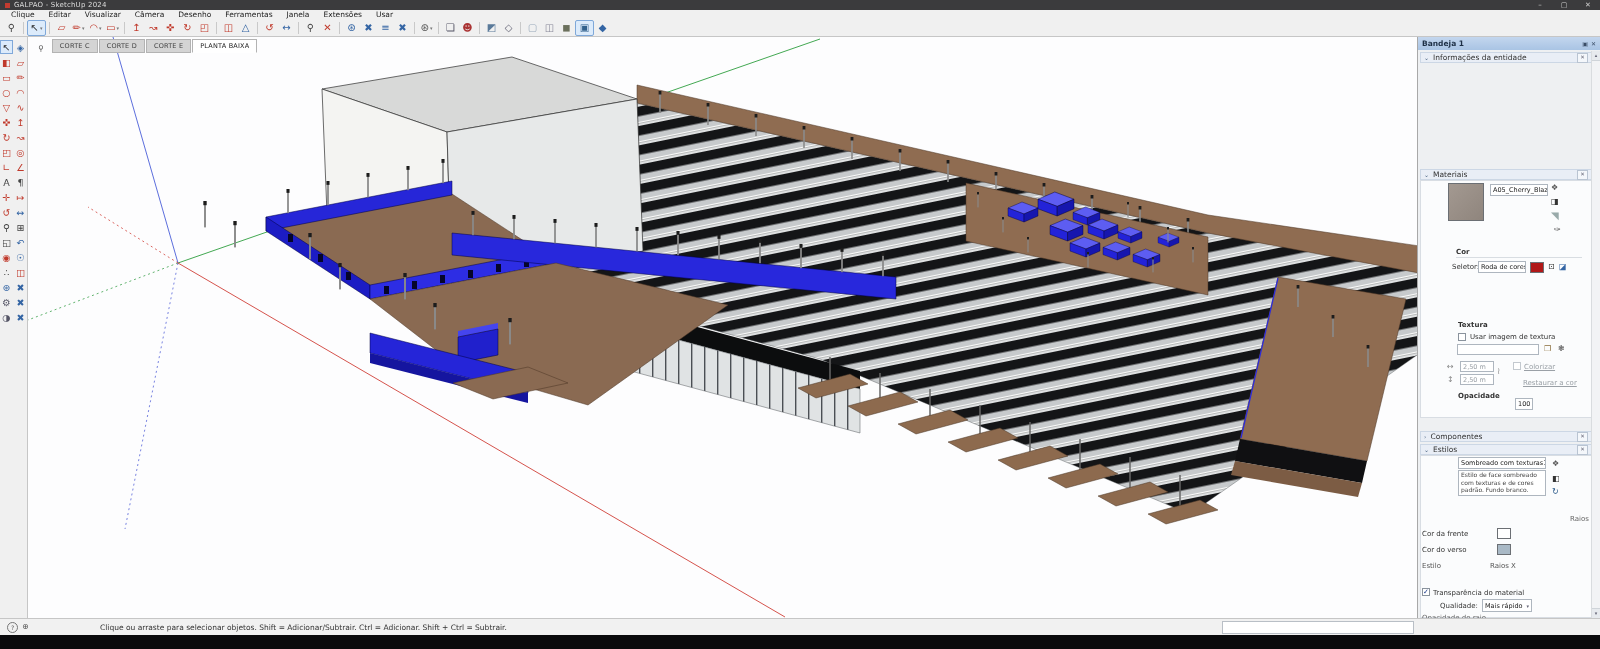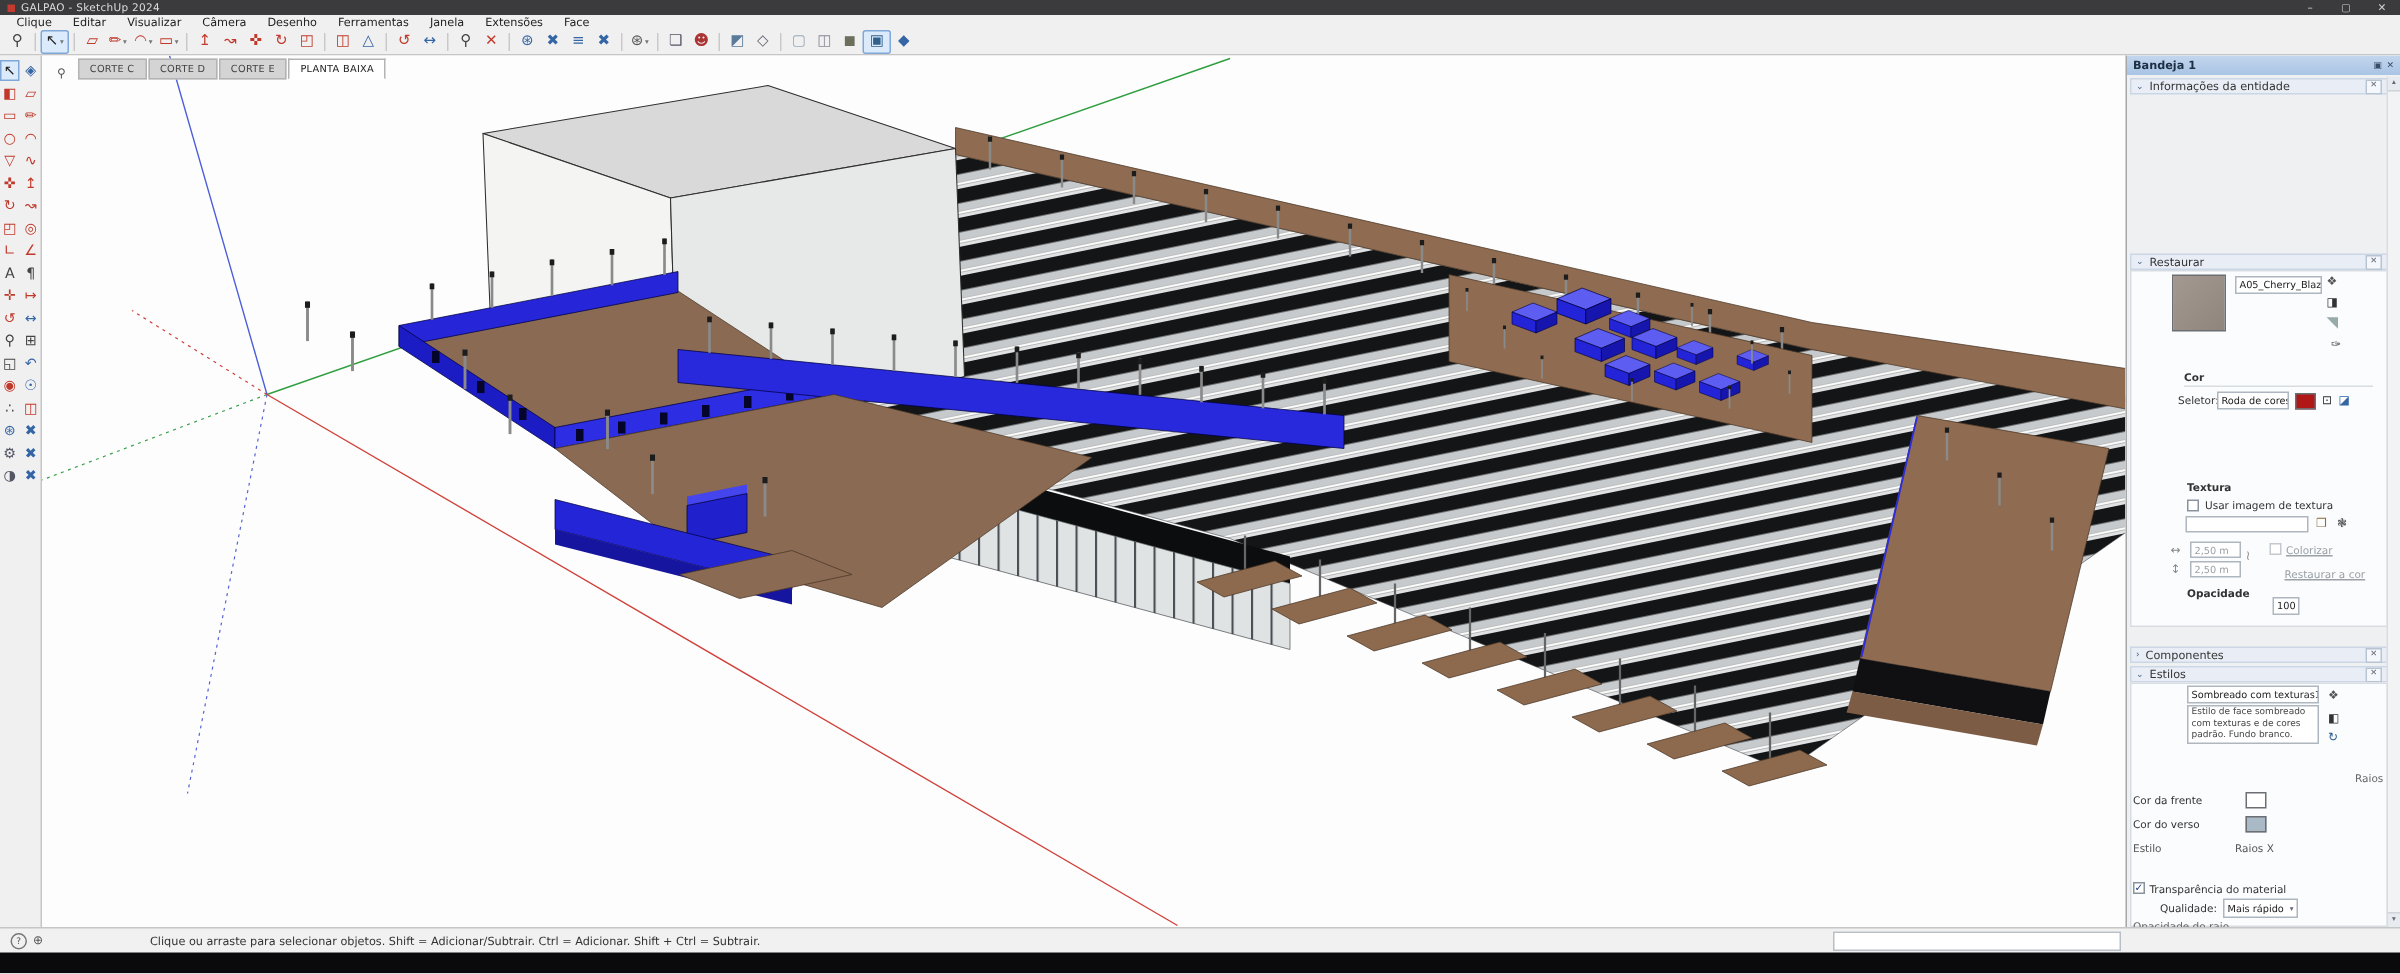--- a/index.html
+++ b/index.html
@@ -100,21 +100,21 @@
 
   <div class="menubar" id="menubar">
       <span class="menu-item">Clique</span>
       <span class="menu-item">Editar</span>
       <span class="menu-item">Visualizar</span>
       <span class="menu-item">Câmera</span>
       <span class="menu-item">Desenho</span>
       <span class="menu-item">Ferramentas</span>
       <span class="menu-item">Janela</span>
       <span class="menu-item">Extensões</span>
-      <span class="menu-item">Face</span>
+      <span class="menu-item">Usar</span>
     </div>
 
   <div class="toolbar" id="toolbar">
       <span class="ticon" style="color: rgb(68, 68, 68);">⚲</span>
       <span class="tsep"></span>
       <span class="ticon sel dd" style="color: rgb(34, 34, 34);">↖</span>
       <span class="tsep"></span>
       <span class="ticon" style="color: rgb(192, 57, 43);">▱</span>
       <span class="ticon dd" style="color: rgb(192, 57, 43);">✏</span>
       <span class="ticon dd" style="color: rgb(192, 57, 43);">◠</span>
@@ -392,21 +392,21 @@
     </div>
 
     <div class="sec-h" style="top:15px">
       <span class="chev">⌄</span>
       <span>Informações da entidade</span>
       <span class="sec-x">✕</span>
     </div>
 
     <div class="sec-h" style="top:132px">
       <span class="chev">⌄</span>
-      <span>Restaurar</span>
+      <span>Materiais</span>
       <span class="sec-x">✕</span>
     </div>
     <div class="sec-b" style="top:143px;height:238px"></div>
 
     <div class="swatch" style="left:30px;top:146px;width:36px;height:38px;background:linear-gradient(135deg,#a39991,#8f857d)"></div>
     <div class="fld" style="left:72px;top:147px;width:58px;height:12px">A05_Cherry_Blaze</div>
     <span class="ic" style="left:133px;top:147px">❖</span>
     <span class="ic" style="left:133px;top:161px;color:#333">◨</span>
     <span class="ic" style="left:133px;top:174px;color:#9aa;font-size:10px">◥</span>
 

